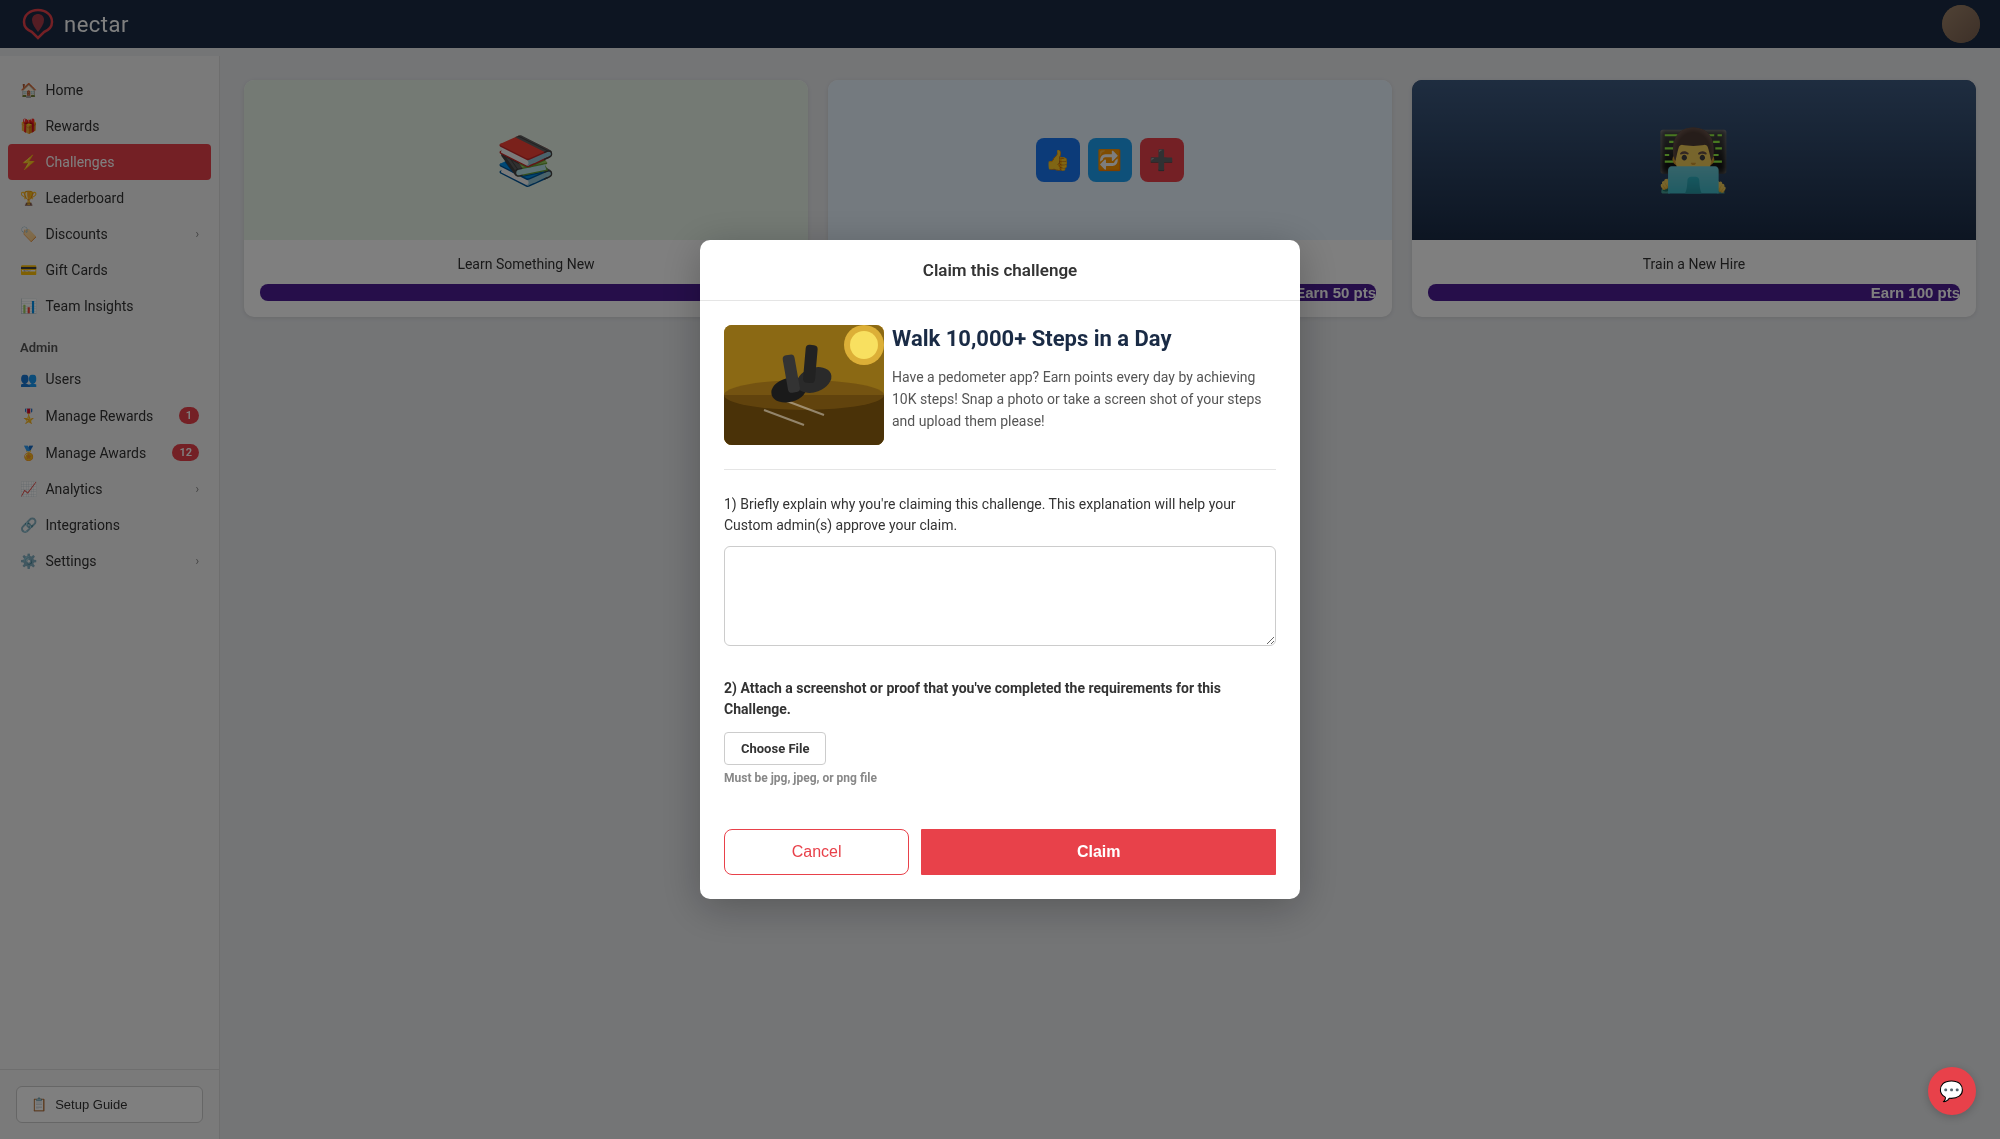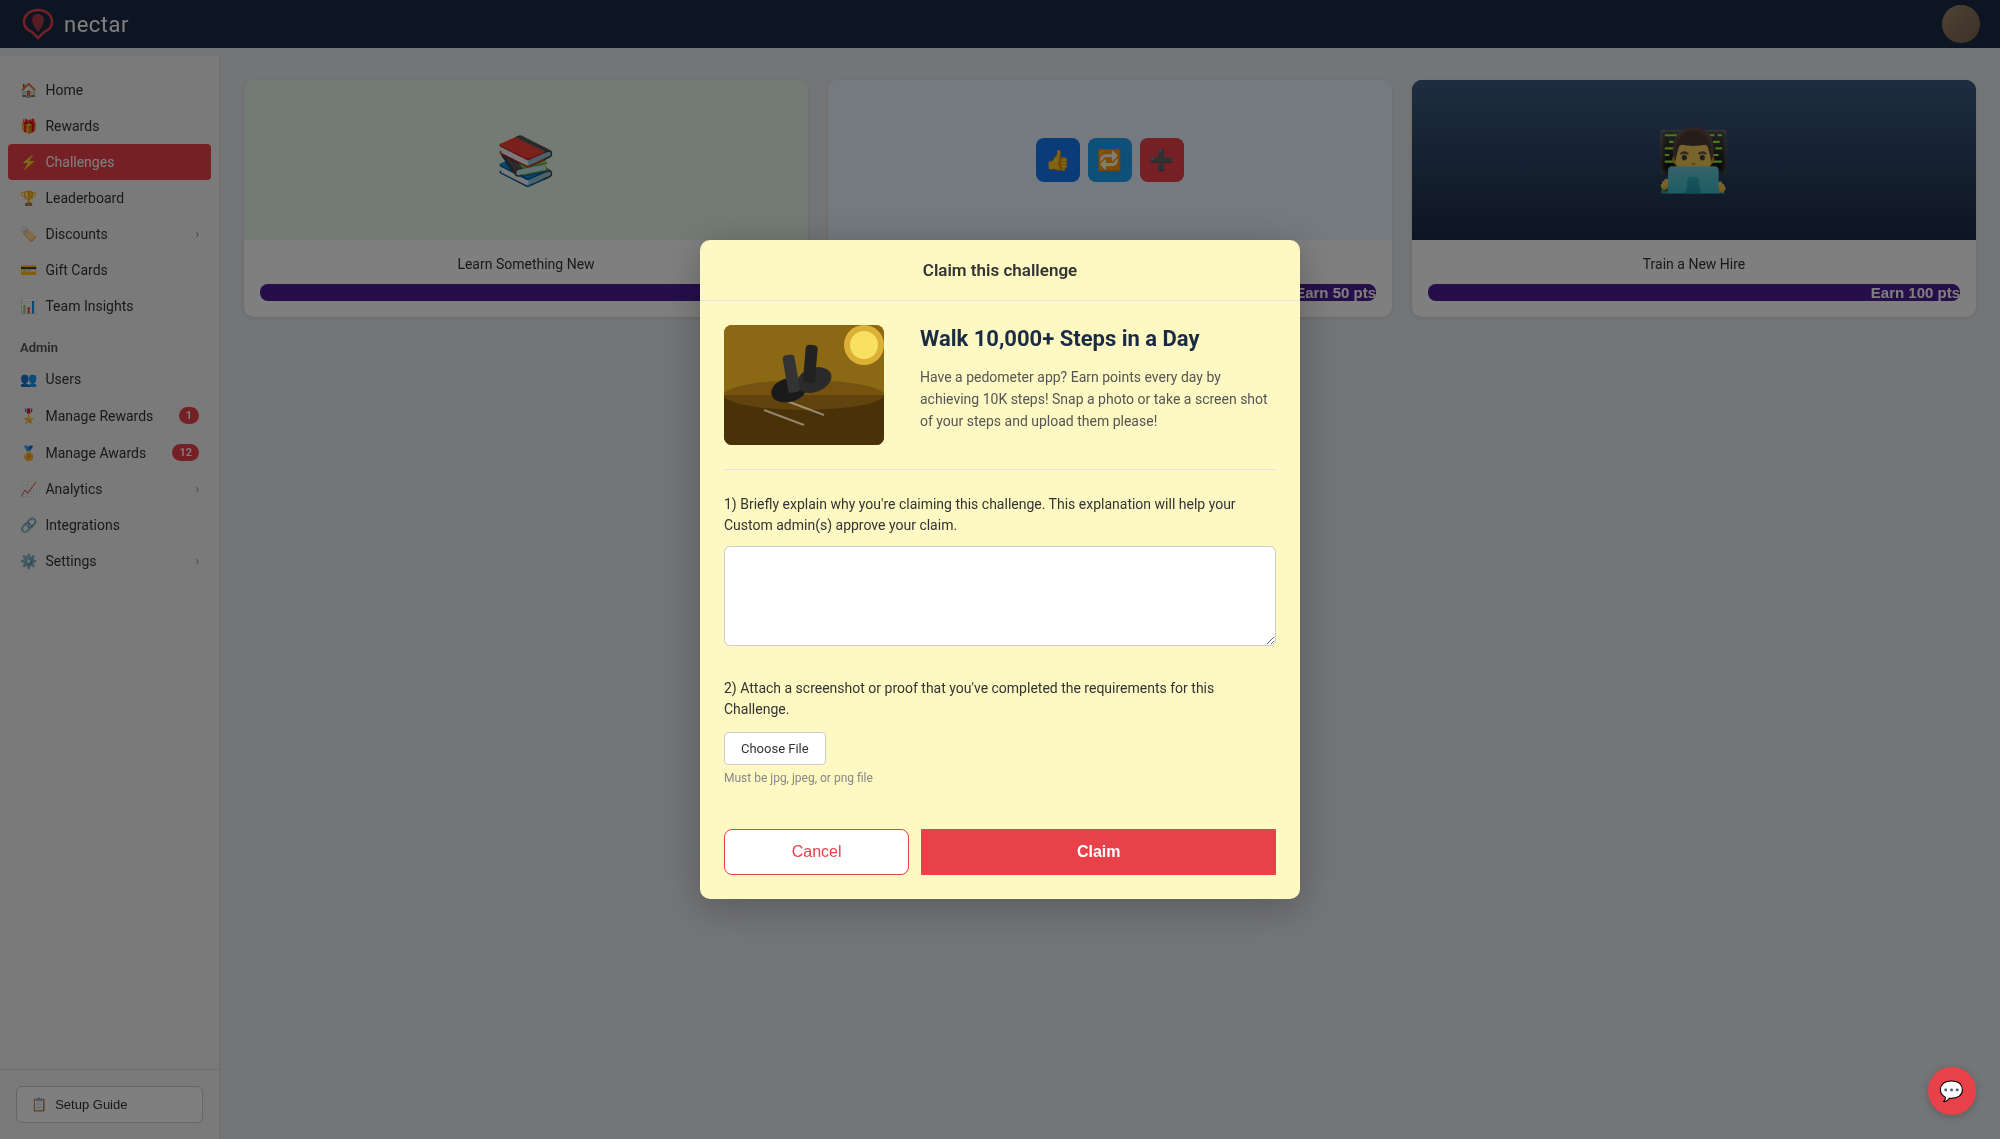--- a/index.html
+++ b/index.html
@@ -96,33 +96,33 @@
 
     
     .overlay {
       position: fixed; top: 0; left: 0; right: 0; bottom: 0;
       background: rgba(0,0,0,0.5); z-index: 200;
       display: flex; align-items: center; justify-content: center;
     }
 
     
     .modal {
-      background: #fef9c3; border-radius: 10px; width: 600px; max-width: 95vw;
+      background: #ffffff; border-radius: 10px; width: 600px; max-width: 95vw;
       max-height: 90vh; overflow-y: auto; box-shadow: 0 8px 40px rgba(0,0,0,0.25);
       position: relative;
     }
     .modal-header {
       padding: 20px 24px; border-bottom: 1px solid #e5e5e5;
       text-align: center;
     }
     .modal-header-title { font-size: 17px; font-weight: 600; color: #333; }
     .modal-body { padding: 24px; }
 
     
-    .challenge-info { display: flex; gap: 36px; margin-bottom: 24px; padding-bottom: 24px; border-bottom: 1px solid #e5e5e5; }
+    .challenge-info { display: flex; gap: 8px; margin-bottom: 24px; padding-bottom: 24px; border-bottom: 1px solid #e5e5e5; }
     .challenge-img { width: 160px; height: 120px; border-radius: 8px; overflow: hidden; flex-shrink: 0; }
     .challenge-img-inner {
       width: 100%; height: 100%;
       background: linear-gradient(135deg, #8B6914 0%, #c4901a 30%, #e8a020 60%, #3d2b0a 100%);
       position: relative; overflow: hidden;
     }
     
     .steps-overlay {
       position: absolute; bottom: 0; left: 0; right: 0; height: 60%;
       background: linear-gradient(180deg, transparent, rgba(0,0,0,0.4));
@@ -133,21 +133,21 @@
 
     
     .form-section { margin-bottom: 20px; }
     .form-label { font-size: 14px; color: #333; margin-bottom: 10px; line-height: 1.5; }
     .form-textarea {
       width: 100%; min-height: 100px; border: 1px solid #ccc; border-radius: 6px;
       padding: 12px; font-size: 14px; resize: vertical; outline: none;
       color: #333;
     }
 
-    .attach-section { margin-top: 28px; }
+    .attach-section { margin-top: 28px; font-weight: bold; }
     .attach-label { font-size: 14px; color: #333; margin-bottom: 12px; line-height: 1.5; }
     .choose-file-btn {
       display: inline-block; padding: 8px 16px; border: 1px solid #ccc;
       border-radius: 4px; background: white; cursor: pointer; font-size: 13px; color: #333;
     }
     .file-hint { font-size: 12px; color: #888; margin-top: 6px; }
 
     
     .modal-footer { display: flex; gap: 12px; padding: 20px 24px 24px; }
     .cancel-btn {

